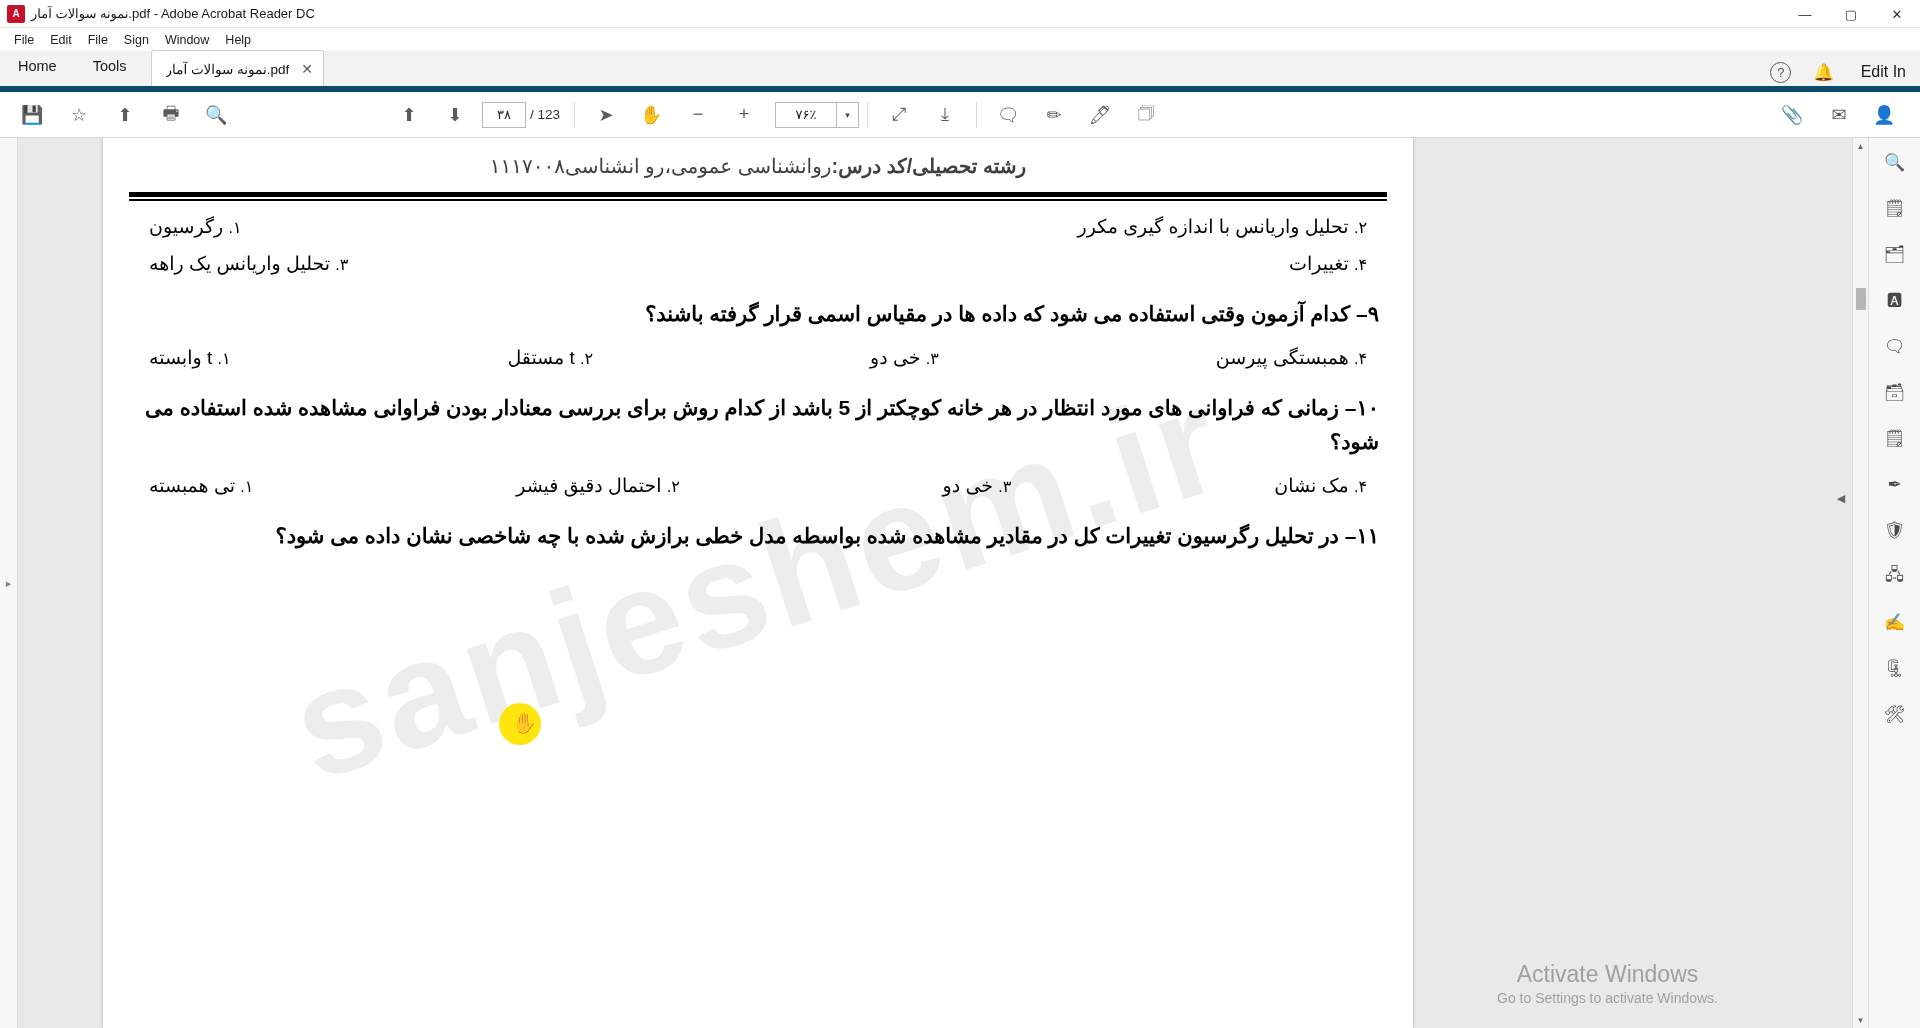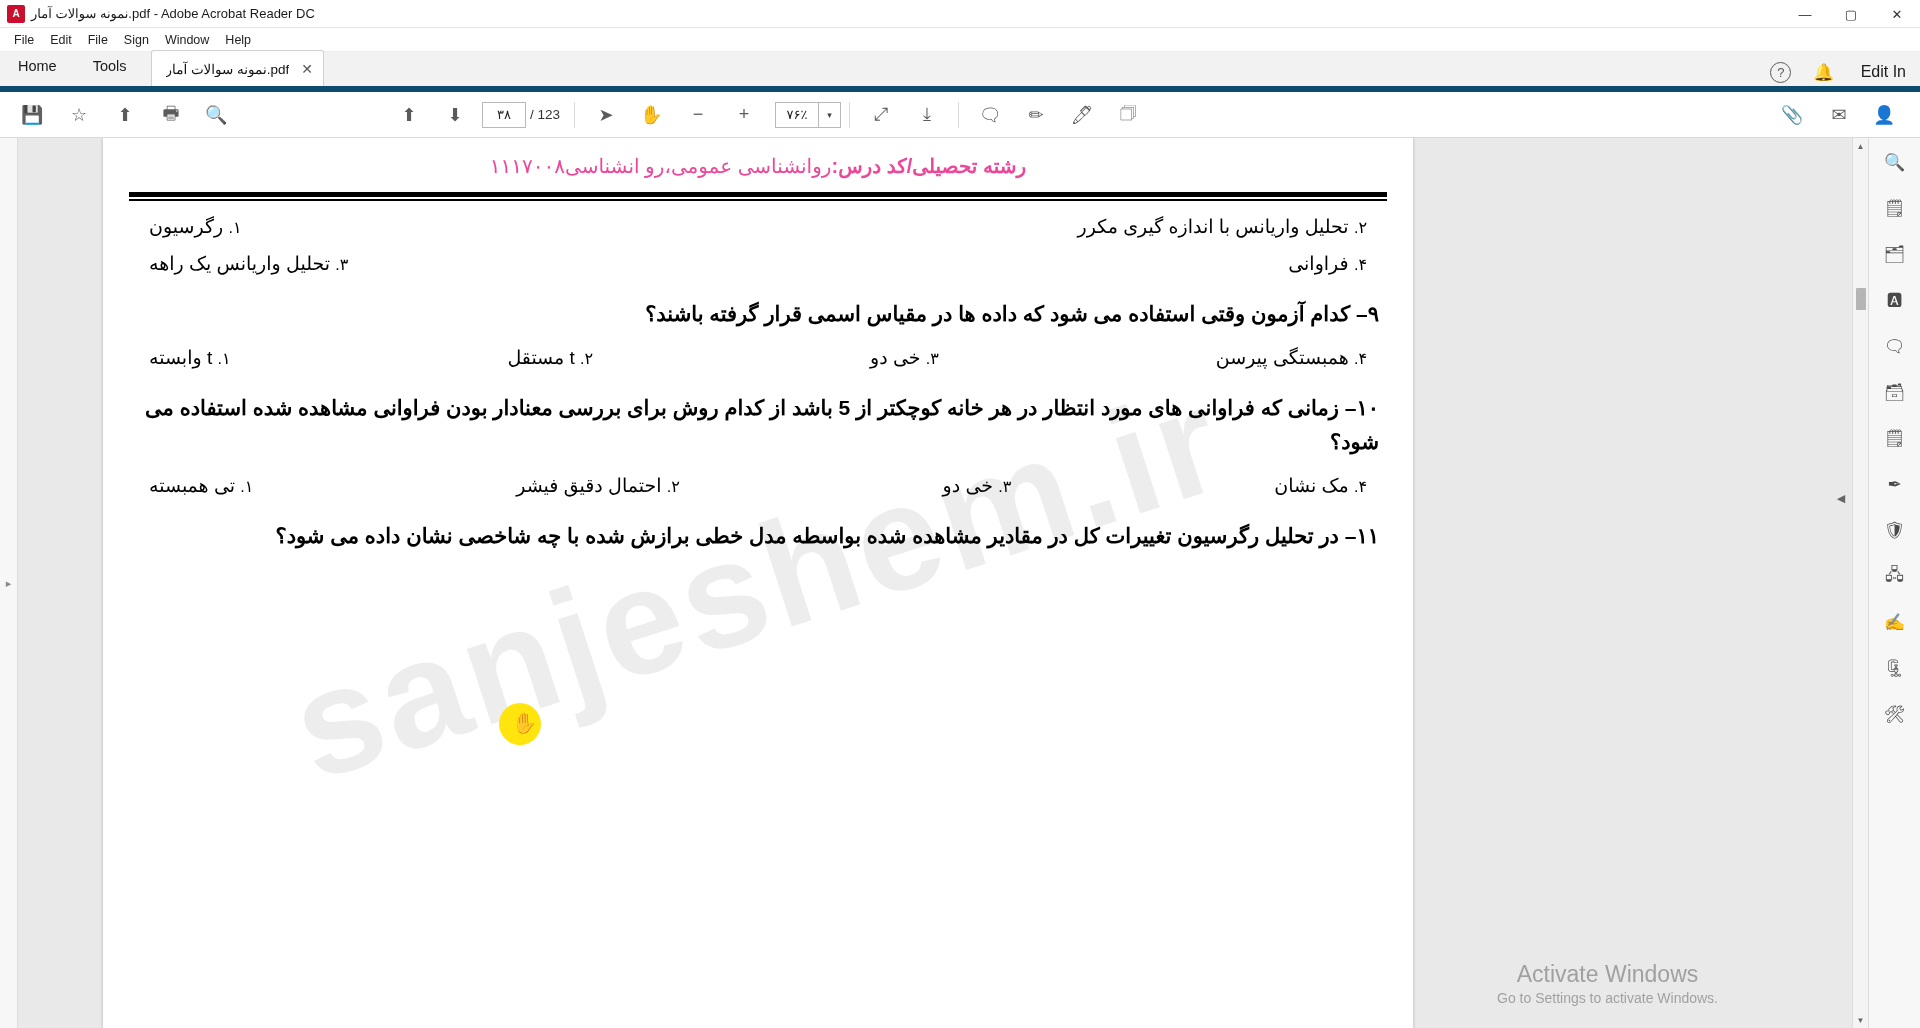--- a/index.html
+++ b/index.html
@@ -72,21 +72,21 @@
   }
   .tb-left { display: flex; align-items: center; padding-left: 10px; }
   .tb-center { position: absolute; left: 386px; display: flex; align-items: center; }
   .pagebox {
     width: 44px; height: 26px; border: 1px solid #b9b9b9; background: #fff;
     font-size: 13px; color: #222; display: flex; align-items: center; justify-content: center;
     margin: 0 4px;
   }
   .pagecount { font-size: 13.5px; color: #333; margin-right: 6px; }
   .zoombox {
-    width: 44px; height: 26px; border: 1px solid #b9b9b9; background: #fff;
+    width: 62px; height: 26px; border: 1px solid #b9b9b9; background: #fff;
     font-size: 13px; color: #222; display: flex; align-items: center; justify-content: center;
   }
   .zoom-caret {
     width: 22px; height: 26px; border: 1px solid #b9b9b9; border-left: none; background: #fff;
     display: flex; align-items: center; justify-content: center; font-size: 9px; color: #444;
   }
   .sep { width: 1px; height: 26px; background: #dcdcdc; margin: 0 8px; }
   .tb-right { position: absolute; right: 12px; display: flex; align-items: center; }
 
   
@@ -105,21 +105,21 @@
   
   .watermark {
     position: absolute; left: 0; top: 0; width: 100%; height: 100%;
     display: flex; align-items: center; justify-content: center;
     font-size: 150px; color: rgba(0,0,0,0.07); font-weight: bold;
     transform: rotate(-18deg); pointer-events: none; letter-spacing: 4px;
   }
 
   .hdr-line {
     direction: rtl; text-align: center; font-size: 20px; font-weight: bold;
-    color: #ec4899; padding-top: 16px;
+    color: #404040; padding-top: 16px;
   }
   .hdr-line .val { font-weight: normal; }
   .rule-thick { height: 5px; background: #000; margin: 14px 0 2px; }
   .rule-thin  { height: 2px; background: #000; margin-bottom: 6px; }
 
   .q { direction: rtl; position: relative; z-index: 2; }
   .q-text {
     font-size: 21px; font-weight: bold; color: #000; line-height: 1.65;
     text-align: right; padding: 16px 8px 6px 8px;
   }
@@ -277,21 +277,21 @@
                 <span>تحلیل واریانس با اندازه گیری مکرر</span>
               </div>
               <div class="opt">
                 <span class="num">۱.</span>
                 <span>رگرسیون</span>
               </div>
             </div>
             <div class="opts">
               <div class="opt">
                 <span class="num">۴.</span>
-                <span>فراوانی</span>
+                <span>تغییرات</span>
               </div>
               <div class="opt">
                 <span class="num">۳.</span>
                 <span>تحلیل واریانس یک راهه</span>
               </div>
             </div>
           </div>
 
           <div class="q">
             <div class="q-text">

